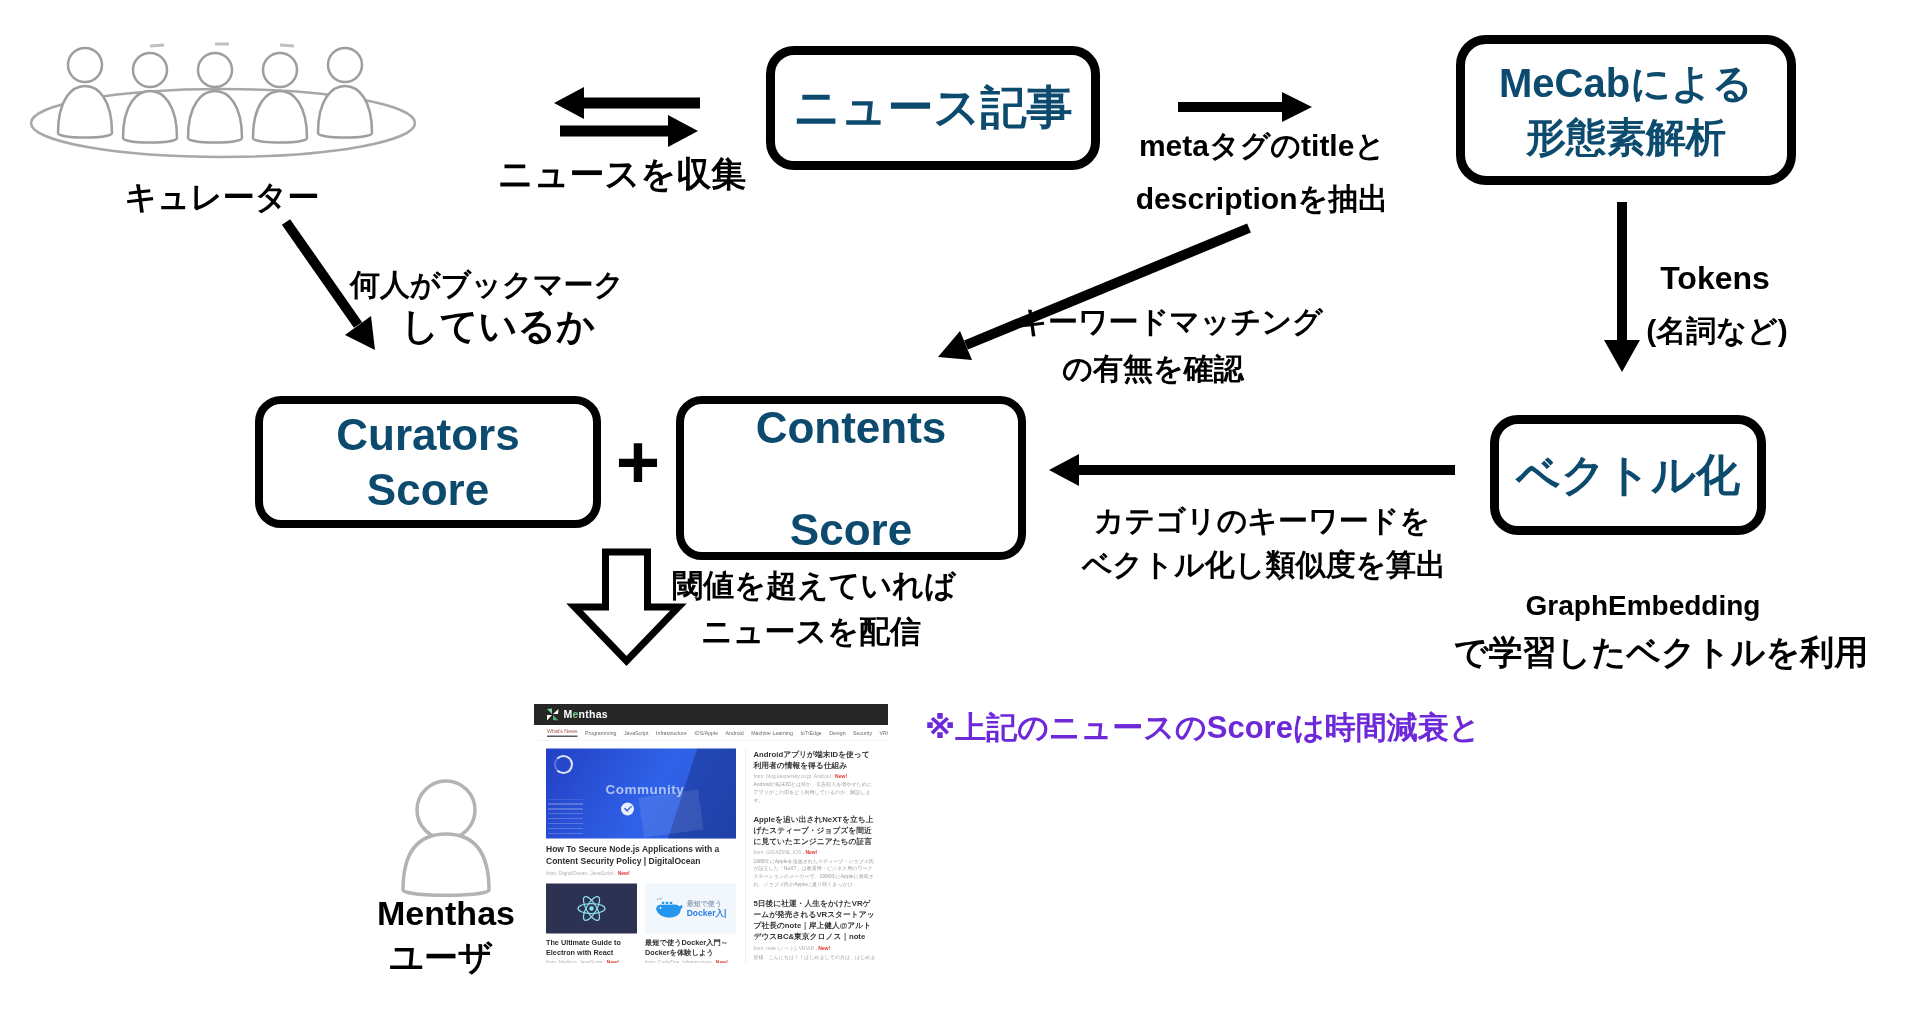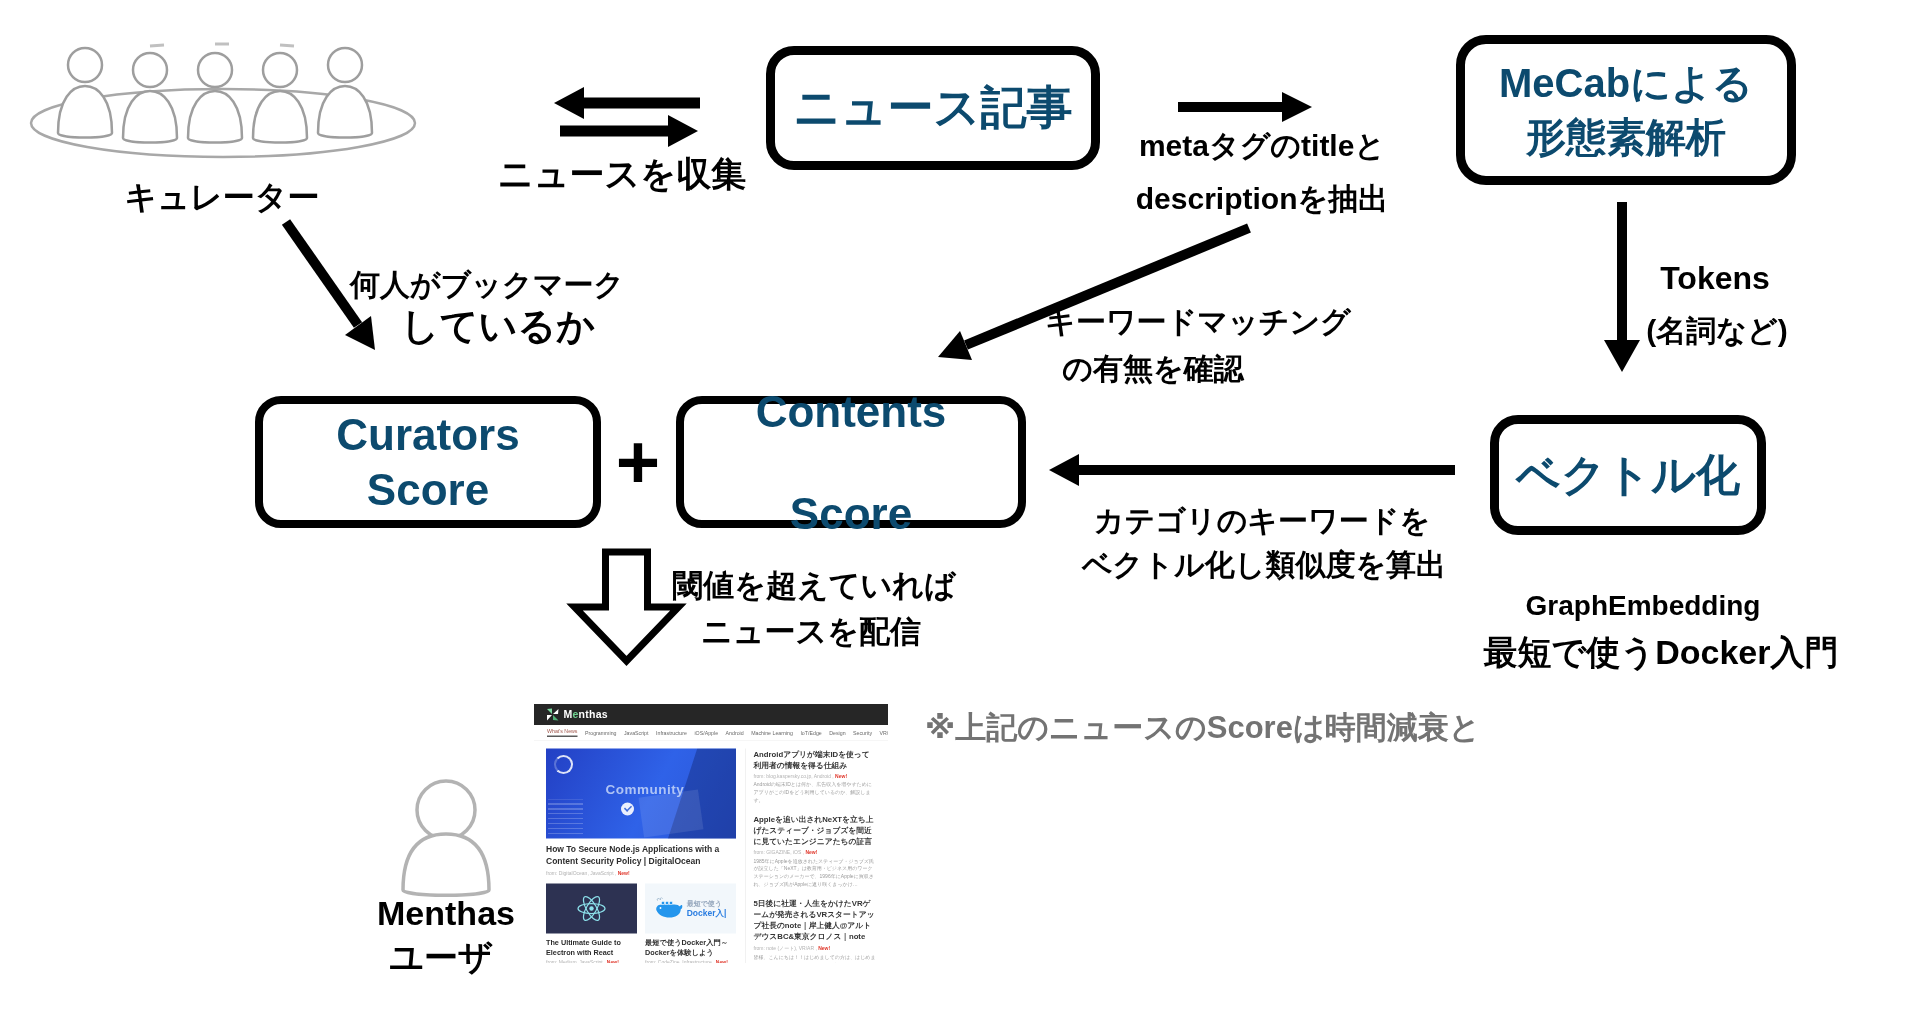--- a/index.html
+++ b/index.html
@@ -2,21 +2,21 @@
 <html><head>
 <meta charset="utf-8">
 <style>
   html,body{margin:0;padding:0;background:#ffffff;}
   body{font-family:"Liberation Sans","DejaVu Sans",sans-serif;}
   #canvas{position:relative;width:1908px;height:1030px;background:#fff;overflow:hidden;}
   svg{display:block;}
   .layer{position:absolute;left:0;top:0;}
   
   .lbl{position:absolute;font-weight:700;color:#000;white-space:nowrap;line-height:1;transform:translateX(-50%);}
-  .lbl-left{position:absolute;font-weight:700;color:#737373;white-space:nowrap;line-height:1;}
+  .lbl-left{position:absolute;font-weight:700;color:#6d28d9;white-space:nowrap;line-height:1;}
   
   .dbox{position:absolute;box-sizing:border-box;background:#fff;border:9px solid #000;
         display:flex;flex-direction:column;align-items:center;justify-content:center;
         font-weight:700;color:#0c4a6e;text-align:center;}
   
   .shot{position:absolute;left:534px;top:704px;width:354px;height:259px;overflow:hidden;background:#fff;}
   .shot-in{width:708px;height:518px;transform:scale(0.5);transform-origin:0 0;background:#fff;}
   .sh-header{height:42px;background:#262626;display:flex;align-items:center;gap:9px;padding:0 24px;}
   .sh-logo-text{color:#fff;font-size:21px;font-weight:700;letter-spacing:.5px;}
   .sh-logo-text .grn{color:#6fcf8f;}
@@ -132,43 +132,43 @@
     <span>形態素解析</span>
   </div>
 
   <div class="dbox" style="left:255px;top:396px;width:346px;height:132px;border-radius:26px;border-width:8px;font-size:44px;line-height:1.25;">
     <span>Curators</span>
     <span>Score</span>
   </div>
 
   <div class="lbl" style="left:638px;top:424px;font-size:76px;transform:translateX(-50%);">+</div>
 
-  <div class="dbox" style="left:676px;top:396px;width:350px;height:132px;border-radius:26px;border-width:8px;font-size:44px;line-height:1.25;gap:47px;">
+  <div class="dbox" style="left:676px;top:396px;width:350px;height:164px;border-radius:26px;border-width:8px;font-size:44px;line-height:1.25;gap:47px;">
     <span>Contents</span>
     <span>Score</span>
   </div>
 
   <div class="dbox" style="left:1490px;top:415px;width:276px;height:120px;border-radius:28px;font-size:44px;">
     <span>ベクトル化</span>
   </div>
 
   <div class="lbl" style="left:222px;top:181px;font-size:32px;">キュレーター</div>
   <div class="lbl" style="left:622px;top:156px;font-size:35px;">ニュースを収集</div>
   <div class="lbl" style="left:1262px;top:131px;font-size:30px;">metaタグのtitleと</div>
   <div class="lbl" style="left:1262px;top:184px;font-size:30px;">descriptionを抽出</div>
   <div class="lbl" style="left:1715px;top:262px;font-size:32px;text-align:center;">Tokens</div>
   <div class="lbl" style="left:1717px;top:316px;font-size:30px;">(名詞など)</div>
-  <div class="lbl" style="left:1170px;top:307px;font-size:30px;margin-left:28px;">キーワードマッチング</div>
+  <div class="lbl" style="left:1170px;top:307px;font-size:30px;">キーワードマッチング</div>
   <div class="lbl" style="left:1153px;top:354px;font-size:30px;">の有無を確認</div>
   <div class="lbl" style="left:487px;top:270px;font-size:30px;">何人がブックマーク</div>
   <div class="lbl" style="left:498px;top:307px;font-size:38px;font-family:Liberation Serif, serif;">しているか</div>
   <div class="lbl" style="left:1262px;top:506px;font-size:30px;">カテゴリのキーワードを</div>
   <div class="lbl" style="left:1264px;top:550px;font-size:30px;text-align:right;">ベクトル化し類似度を算出</div>
   <div class="lbl" style="left:1643px;top:592px;font-size:28px;">GraphEmbedding</div>
-  <div class="lbl" style="left:1661px;top:635px;font-size:34px;">最短で使うDocker入門</div>
+  <div class="lbl" style="left:1661px;top:635px;font-size:34px;">で学習したベクトルを利用</div>
   <div class="lbl" style="left:814px;top:570px;font-size:31px;">閾値を超えていれば</div>
   <div class="lbl" style="left:811px;top:616px;font-size:31px;">ニュースを配信</div>
   <div class="lbl-left" style="left:925px;top:712px;font-size:31px;">※上記のニュースのScoreは時間減衰と</div>
   <div class="lbl" style="left:446px;top:896px;font-size:34px;">Menthas</div>
   <div class="lbl" style="left:441px;top:940px;font-size:34px;">ユーザ</div>
 
   <div class="shot">
     <div class="shot-in">
       <div class="sh-header">
         <svg width="26" height="26" viewBox="0 0 26 26">

